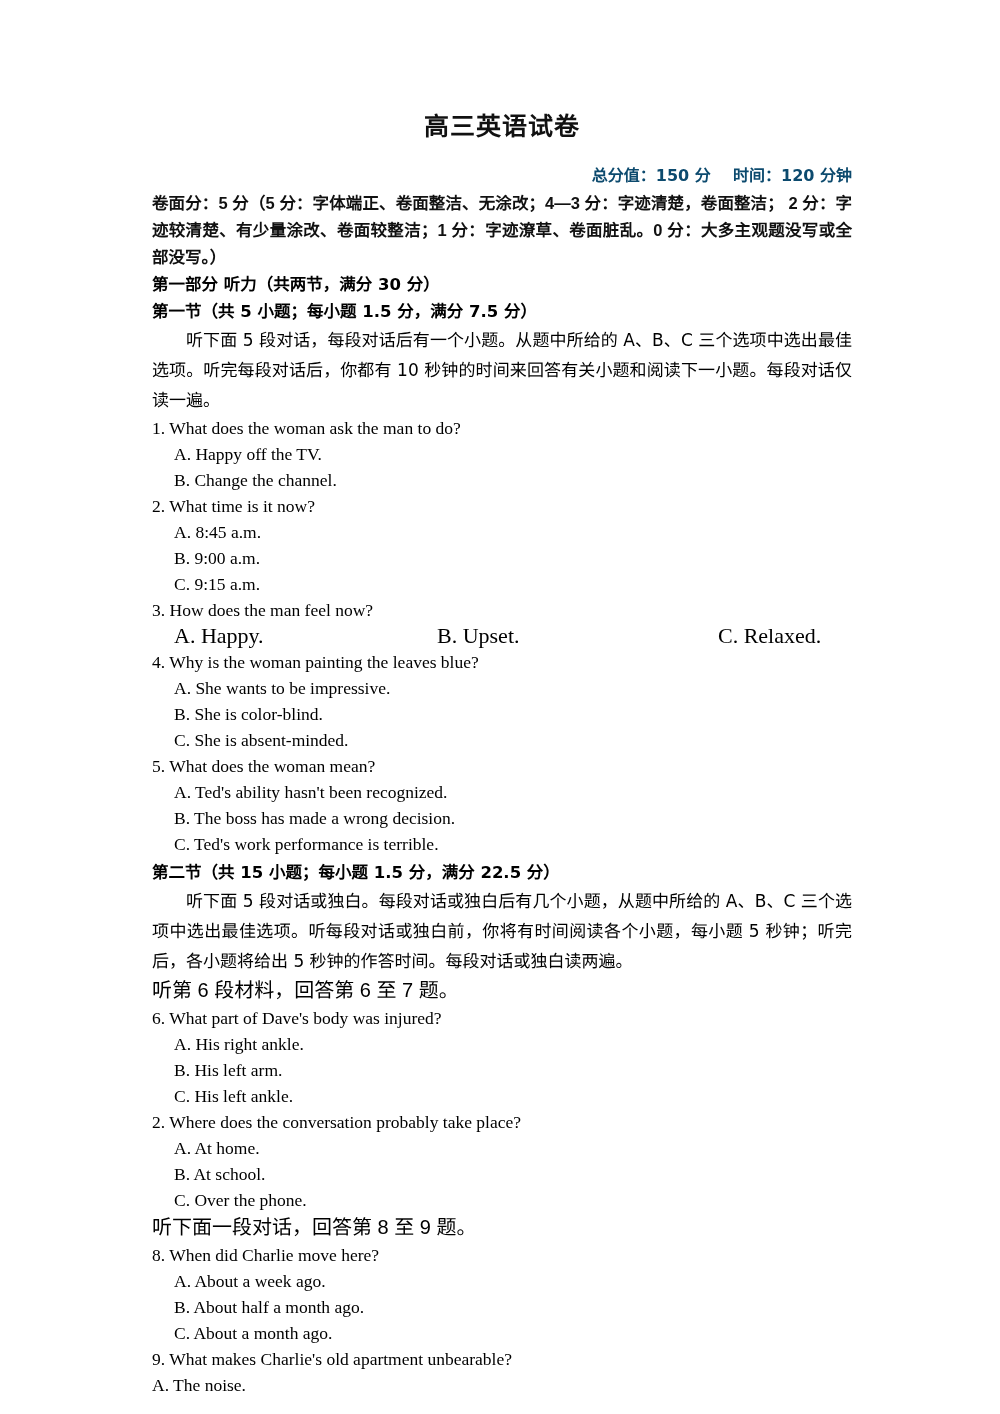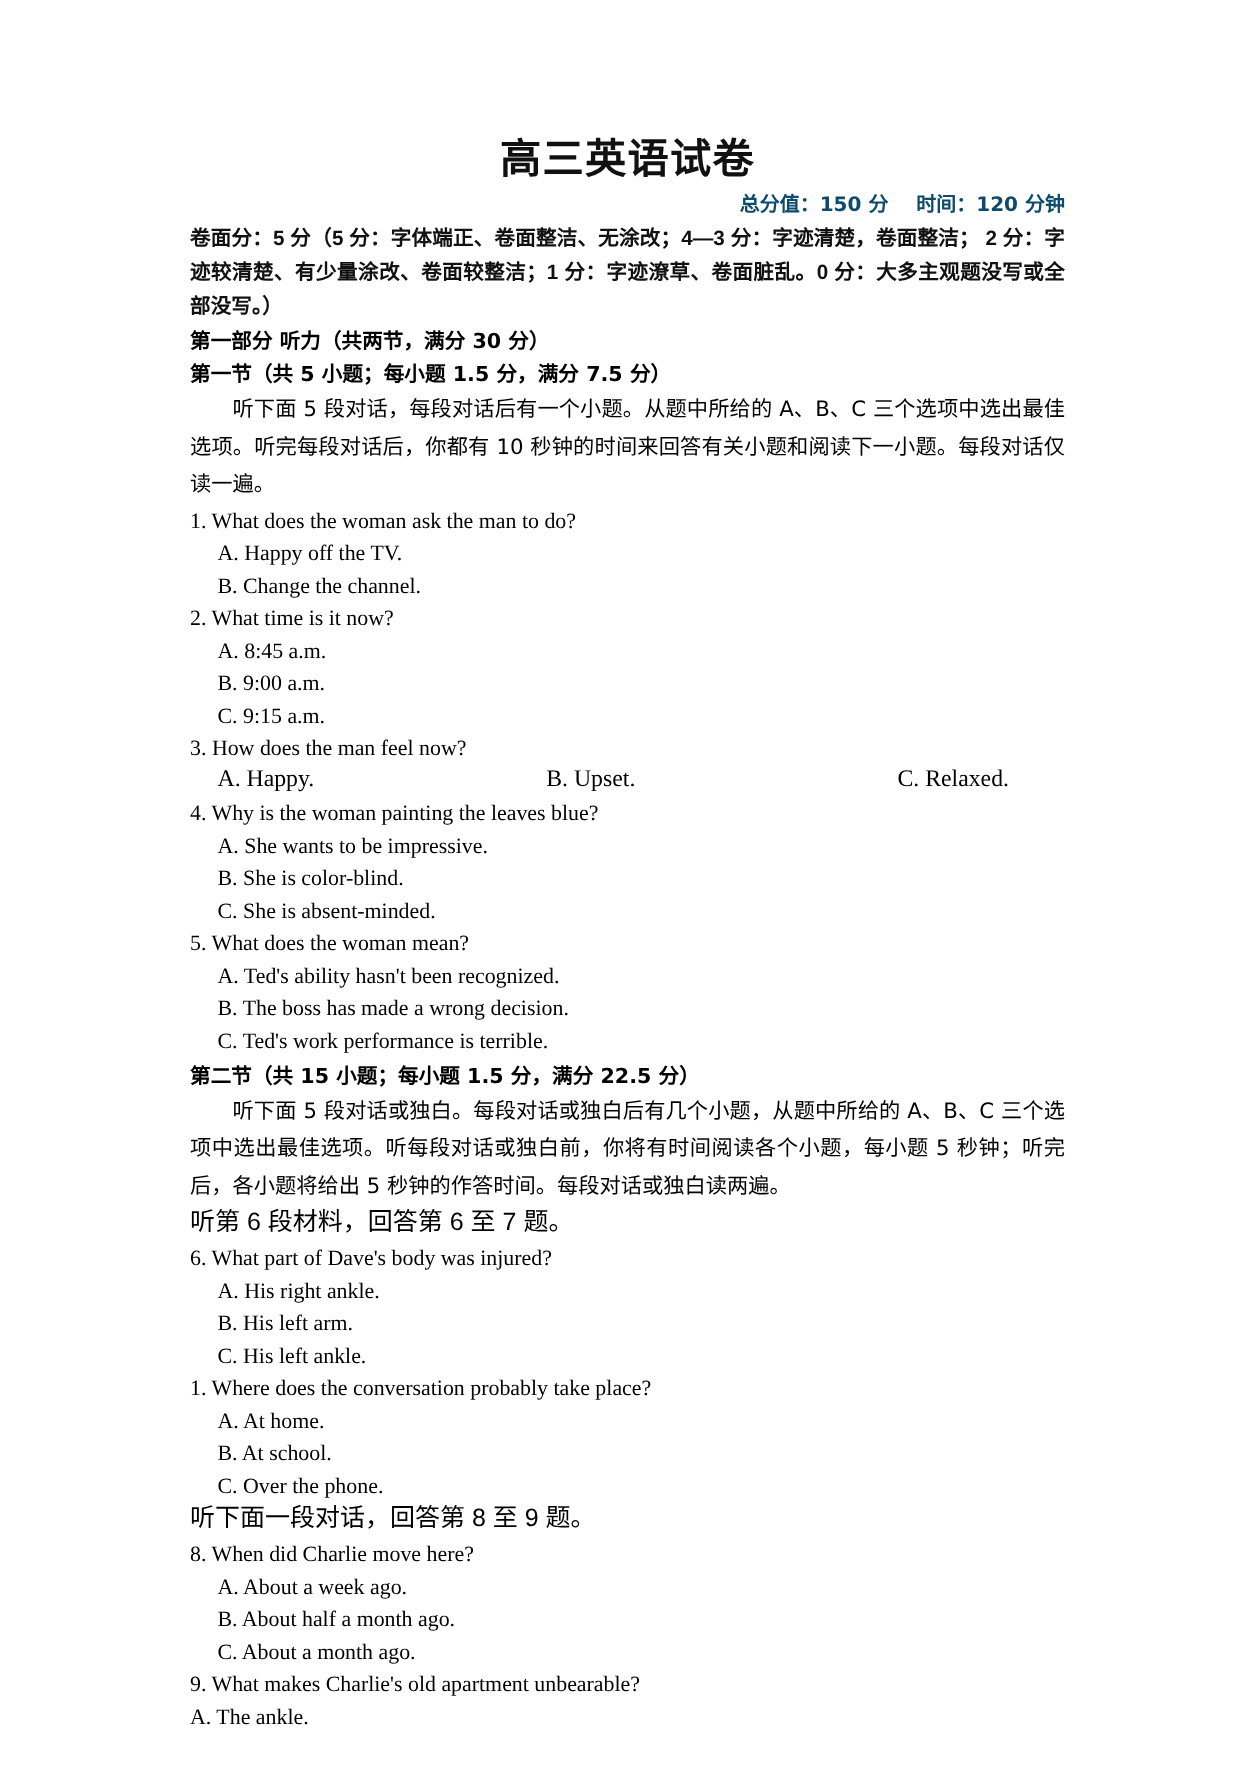--- a/index.html
+++ b/index.html
@@ -29,26 +29,26 @@
   .content {
     position: absolute;
     left: 152px;
     top: 110px;
     width: 700px;
   }
 
   
   .doc-title {
     font-family: "DejaVu Sans", "Liberation Sans", sans-serif;
-    font-size: 33px;
+    font-size: 25px;
     font-weight: bold;
     text-align: center;
     letter-spacing: 1px;
     line-height: 34px;
-    margin: 0 0 8px 0;
+    margin: 0 0 20px 0;
     color: #111;
   }
 
   
   .meta-line {
     font-family: "DejaVu Sans", "Liberation Sans", sans-serif;
     font-size: 16px;
     font-weight: bold;
     text-align: right;
     line-height: 24px;
@@ -116,21 +116,21 @@
     font-family: "Liberation Serif", "DejaVu Serif", serif;
     white-space: pre;
   }
   .option.flush { padding-left: 0; }
 
   
   .option-row {
     position: relative;
     height: 26px;
     line-height: 26px;
-    font-size: 19px;
+    font-size: 22px;
     font-family: "Liberation Serif", "DejaVu Serif", serif;
   }
   .option-row span { position: absolute; top: 0; white-space: pre; }
   .option-row .col-a { left: 22px; }
   .option-row .col-b { left: 285px; }
   .option-row .col-c { left: 566px; }
 </style>
 </head>
 <body>
 
@@ -179,29 +179,29 @@
 
     <p class="instruct">听下面 5 段对话或独白。每段对话或独白后有几个小题，从题中所给的 A、B、C 三个选项中选出最佳选项。听每段对话或独白前，你将有时间阅读各个小题，每小题 5 秒钟；听完后，各小题将给出 5 秒钟的作答时间。每段对话或独白读两遍。</p>
 
     <p class="cue-line">听第 6 段材料，回答第 6 至 7 题。</p>
 
     <p class="question">6. What part of Dave's body was injured?</p>
     <p class="option">A. His right ankle.</p>
     <p class="option">B. His left arm.</p>
     <p class="option">C. His left ankle.</p>
 
-    <p class="question">1. Where does the conversation probably take place?</p>
+    <p class="question">2. Where does the conversation probably take place?</p>
     <p class="option">A. At home.</p>
     <p class="option">B. At school.</p>
     <p class="option">C. Over the phone.</p>
 
     <p class="cue-line">听下面一段对话，回答第 8 至 9 题。</p>
 
     <p class="question">8. When did Charlie move here?</p>
     <p class="option">A. About a week ago.</p>
     <p class="option">B. About half a month ago.</p>
     <p class="option">C. About a month ago.</p>
 
     <p class="question">9. What makes Charlie's old apartment unbearable?</p>
-    <p class="option flush">A. The ankle.</p>
+    <p class="option flush">A. The noise.</p>
 
   </div>
 </div>
 
 </body></html>

